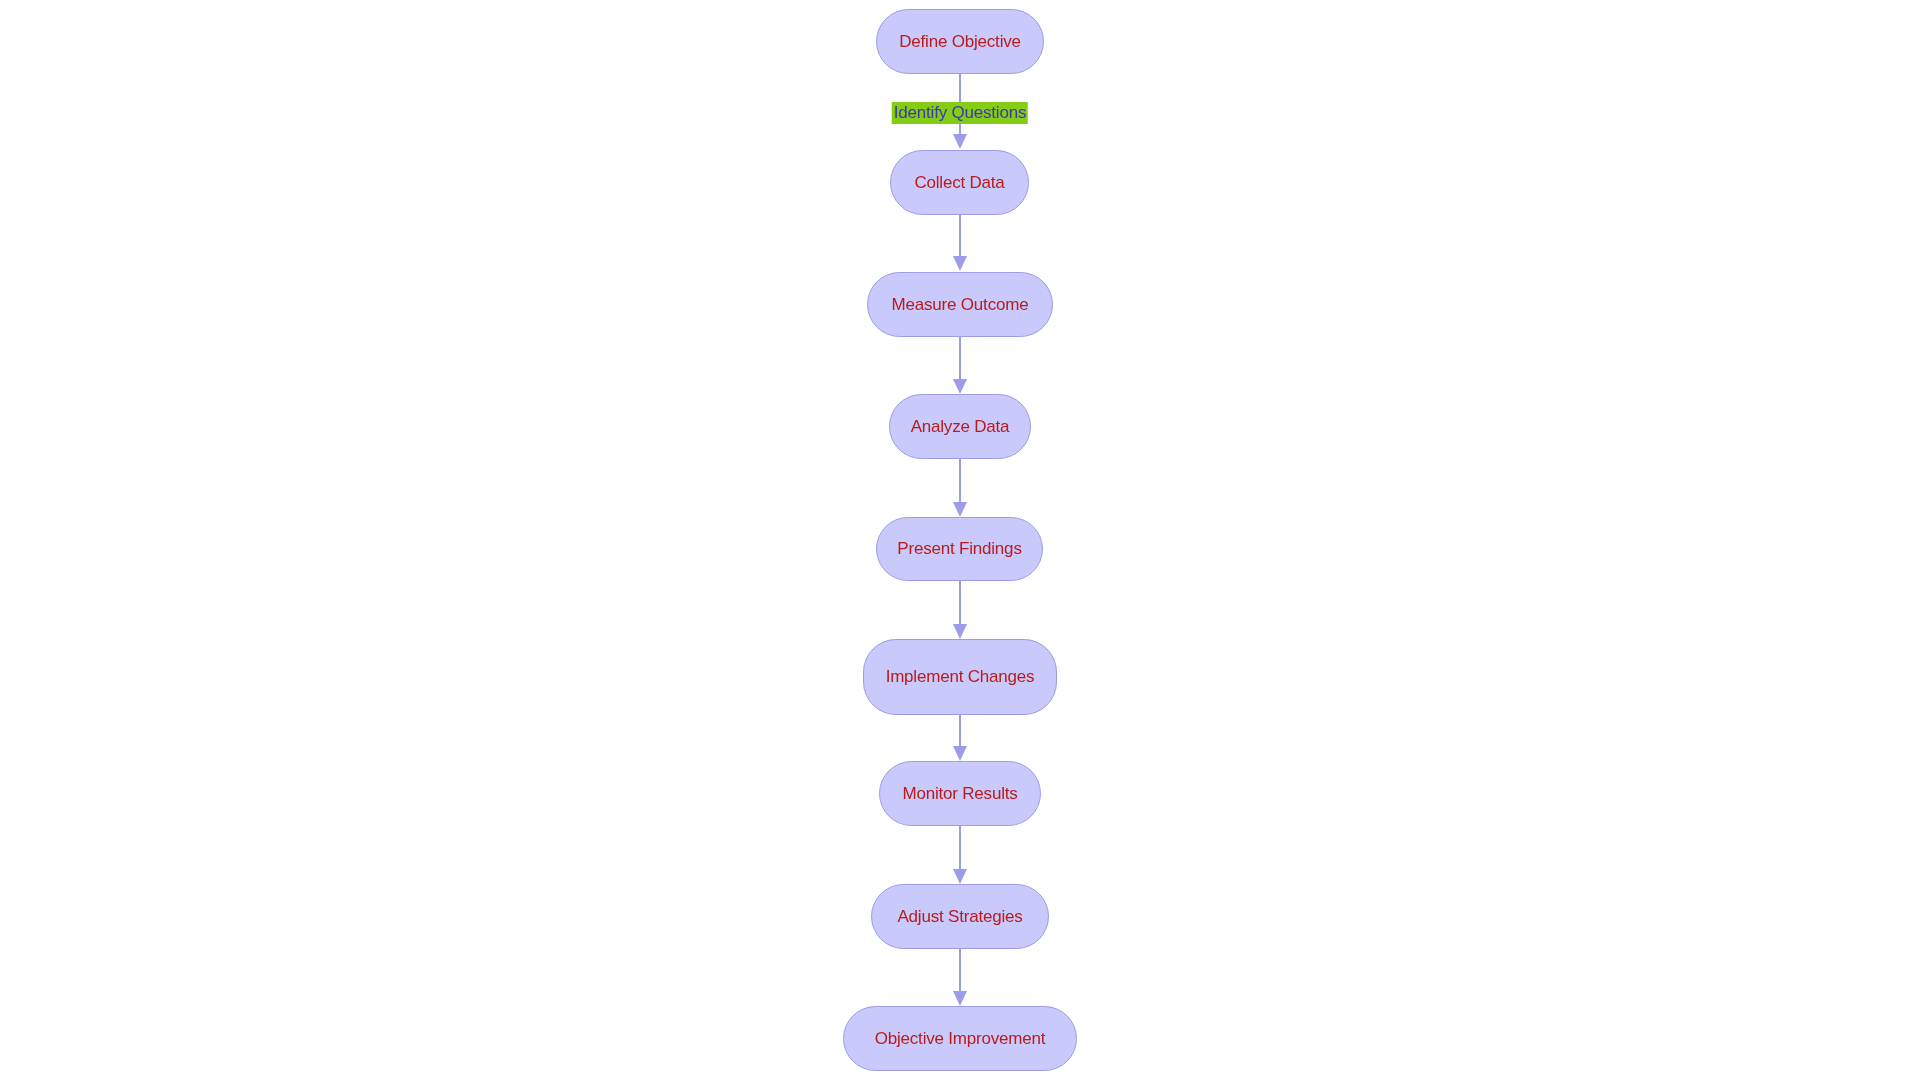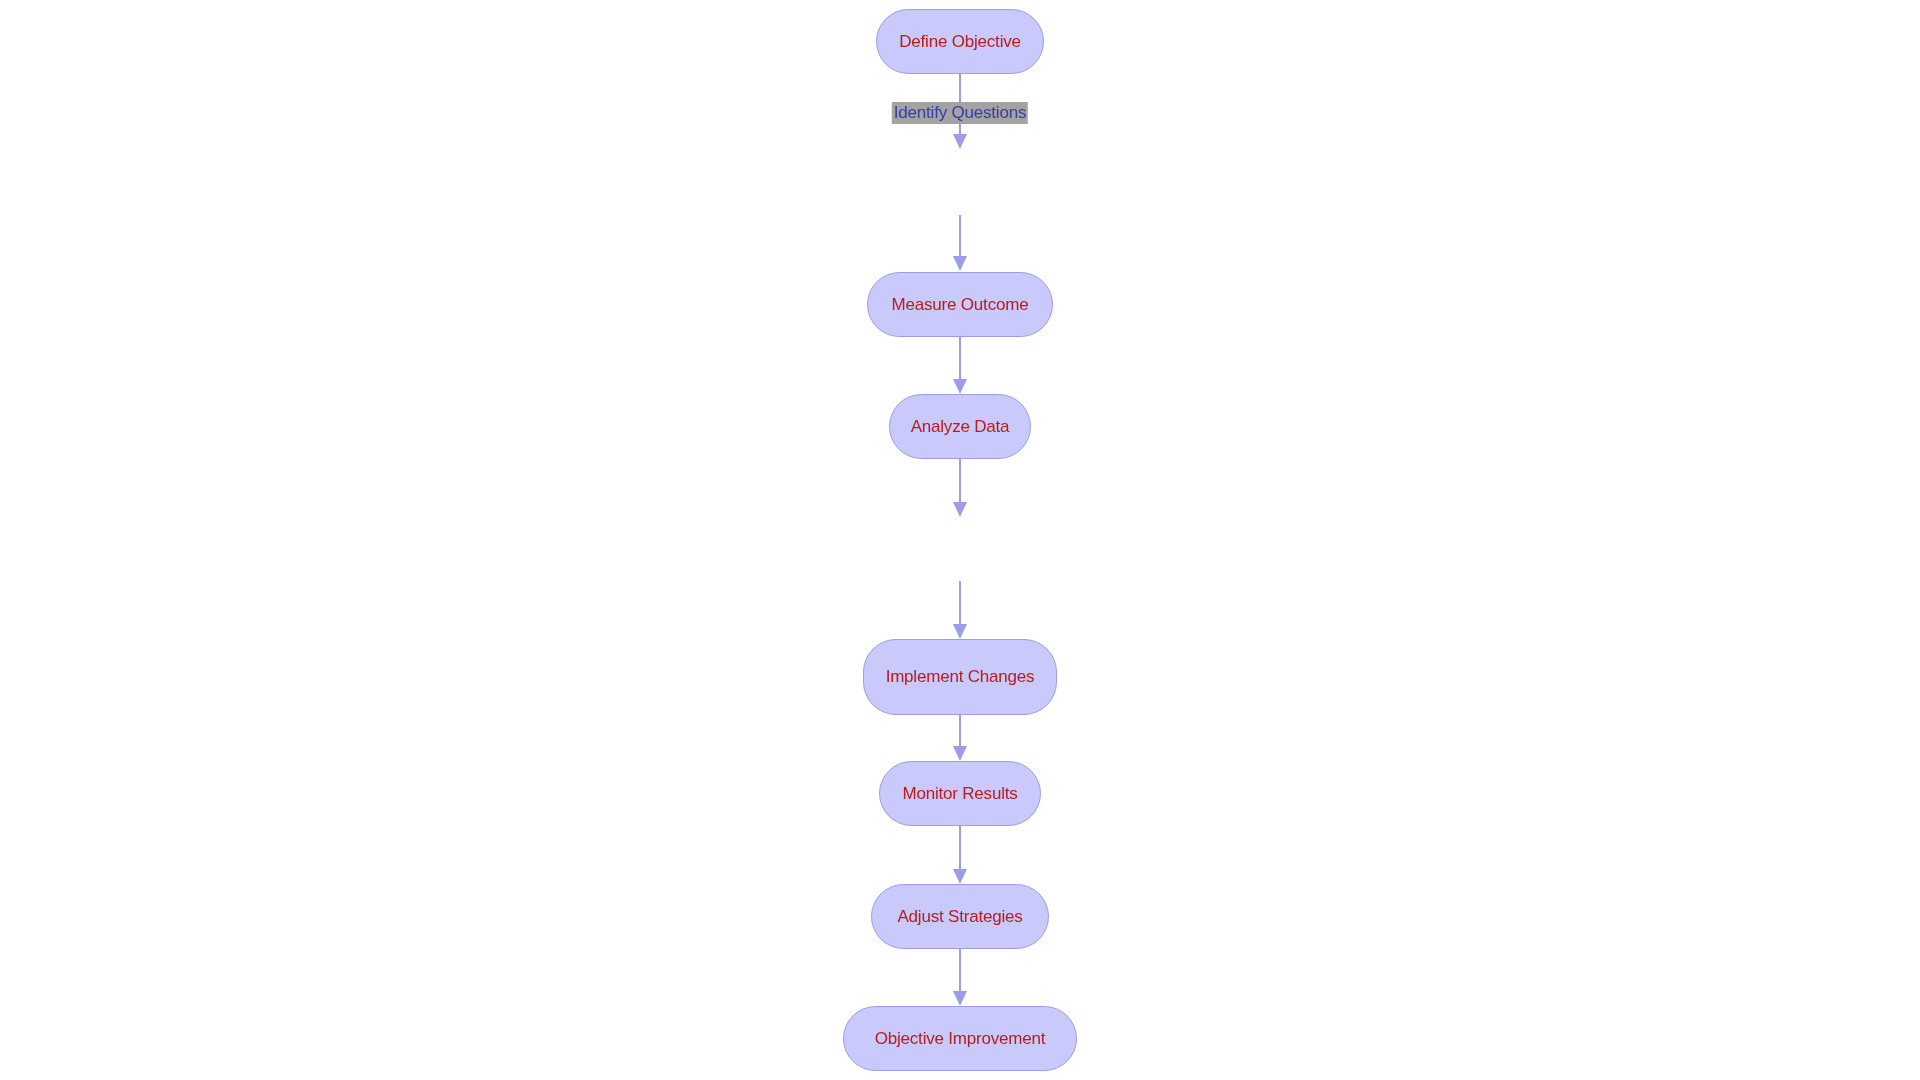--- a/index.html
+++ b/index.html
@@ -19,21 +19,21 @@
       white-space: nowrap;
       cursor: pointer;
     }
     .edge-line { position: absolute; left: 959px; width: 2px; background: #9c9ce8; }
     .arrow-head {
       position: absolute; left: 953px; width: 0; height: 0;
       border-left: 7px solid transparent; border-right: 7px solid transparent;
       border-top: 15px solid #9c9ce8;
     }
     .edge-label {
-      position: absolute; background: #a3a3a3; color: #3a3aab;
+      position: absolute; background: #84cc16; color: #3a3aab;
       font-size: 17px; letter-spacing: -0.2px; white-space: nowrap;
       transform: translate(-50%, -50%); padding: 1px 2px;
     }
   </style>
 </head>
 <body>
 
 <div id="diagram">
 
   <div class="edge-line" style="top:74px;height:62px;"></div>
@@ -55,19 +55,21 @@
   <div class="edge-line" style="top:704px;height:44px;"></div>
   <div class="arrow-head" style="top:746px;"></div>
 
   <div class="edge-line" style="top:826px;height:45px;"></div>
   <div class="arrow-head" style="top:869px;"></div>
 
   <div class="edge-line" style="top:949px;height:44px;"></div>
   <div class="arrow-head" style="top:991px;"></div>
 
   <div class="node" style="left:876px;top:9px;width:168px;height:65px;">Define Objective</div>
+  <div class="node" style="left:890px;top:150px;width:139px;height:65px;">Collect Data</div>
   <div class="node" style="left:867px;top:272px;width:186px;height:65px;">Measure Outcome</div>
   <div class="node" style="left:889px;top:394px;width:142px;height:65px;">Analyze Data</div>
+  <div class="node" style="left:876px;top:517px;width:167px;height:64px;">Present Findings</div>
   <div class="node" style="left:863px;top:639px;width:194px;height:76px;">Implement Changes</div>
   <div class="node" style="left:879px;top:761px;width:162px;height:65px;">Monitor Results</div>
   <div class="node" style="left:871px;top:884px;width:178px;height:65px;">Adjust Strategies</div>
   <div class="node" style="left:843px;top:1006px;width:234px;height:65px;">Objective Improvement</div>
 </div>
 
 </body></html>

